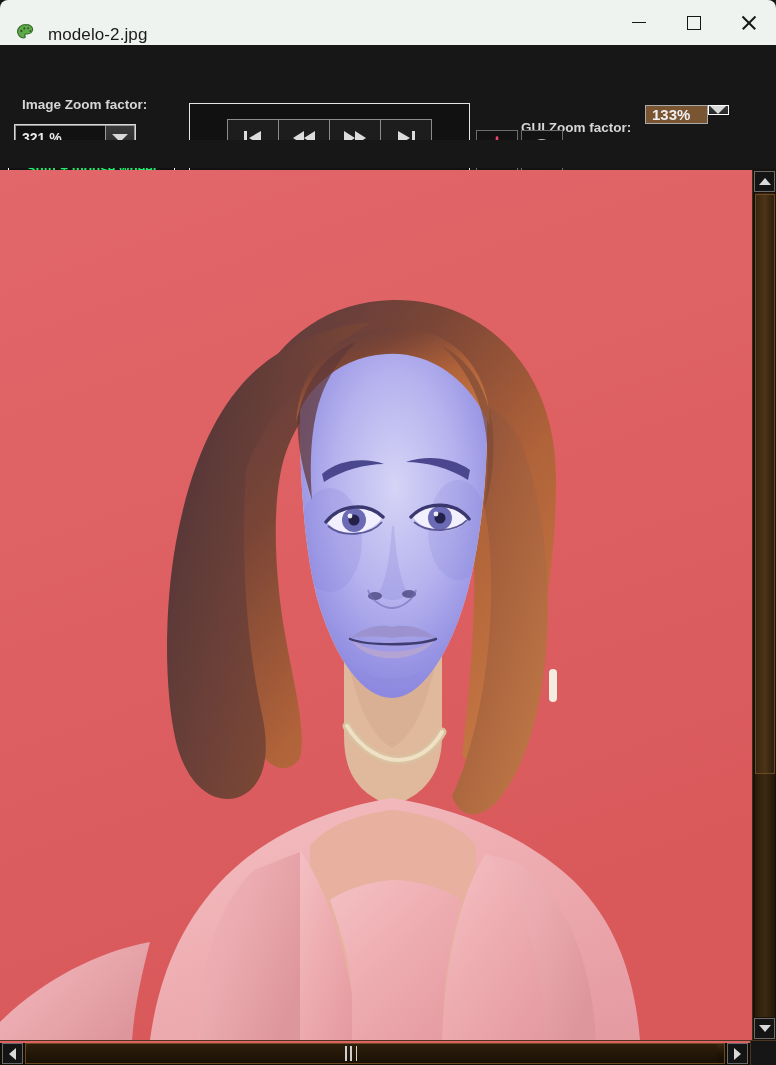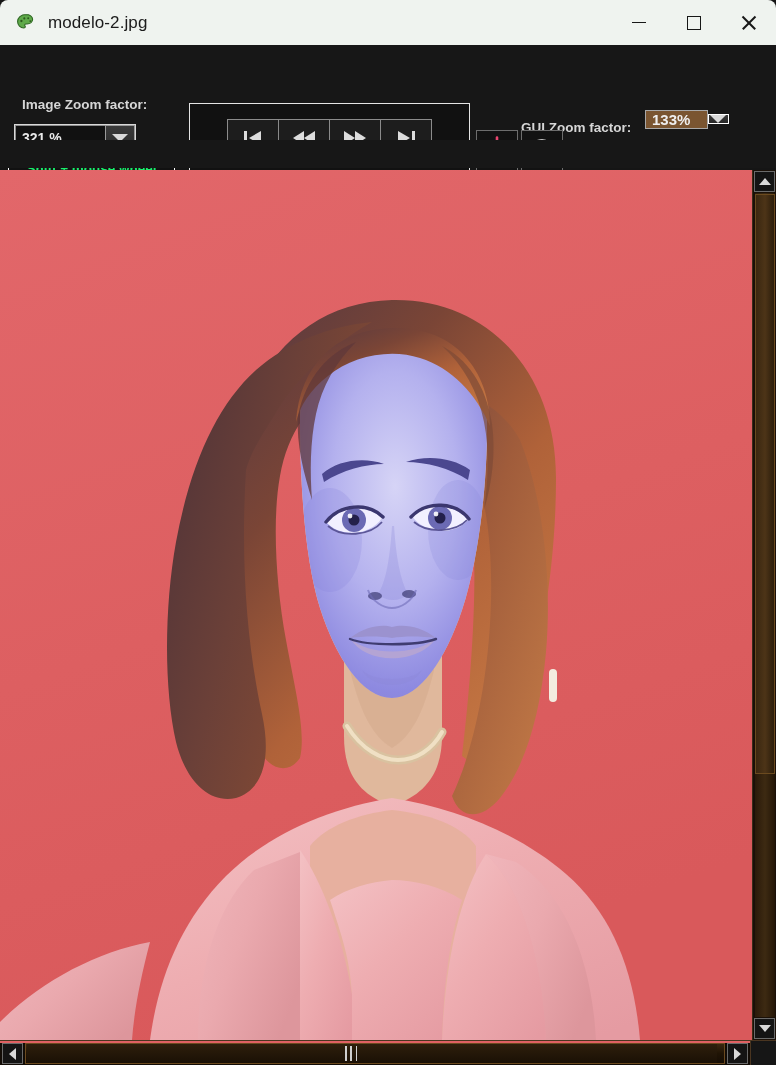--- a/index.html
+++ b/index.html
@@ -17,21 +17,21 @@
     overflow: hidden;
   }
 
   
   .titlebar {
     position: absolute; left: 0; top: 0;
     width: 776px; height: 45px;
     background: #eff3ef;
     border-top-left-radius: 8px;
     border-top-right-radius: 8px;
-    display: flex; align-items: center;
+    display: flex; align-items: flex-end;
   }
   .title-icon {
     margin-left: 14px; width: 24px; height: 24px;
     display: flex; align-items: center; justify-content: center;
   }
   .title-text {
     margin-left: 10px;
     font-size: 17px;
     color: #1b1b1b;
     letter-spacing: .1px;
@@ -127,21 +127,21 @@
     display: flex; align-items: center; justify-content: center;
     margin: 0 -0.5px;
   }
   .navico { display: block; }
 
   
   .gzoom-label { position: absolute; left: 521px; top: 63px; margin-top: 12px; }
   .gzoom-combo {
     position: absolute; left: 645px; top: 60px;
     width: 84px; height: 28px;
-    display: flex; align-items: center;
+    display: flex; align-items: flex-start;
   }
   .gzoom-value {
     width: 78px;
     background: #7a5531;
     border: 1px solid #a8a8a8;
     display: flex; align-items: center;
     padding-left: 6px;
     color: #efefef; font-size: 15px; font-weight: bold;
   }
   .gzoom-arrow {

